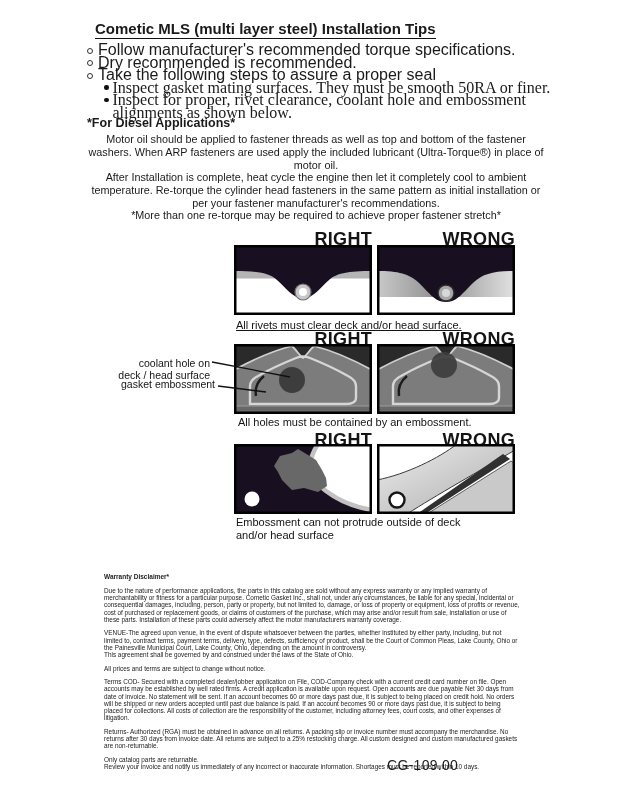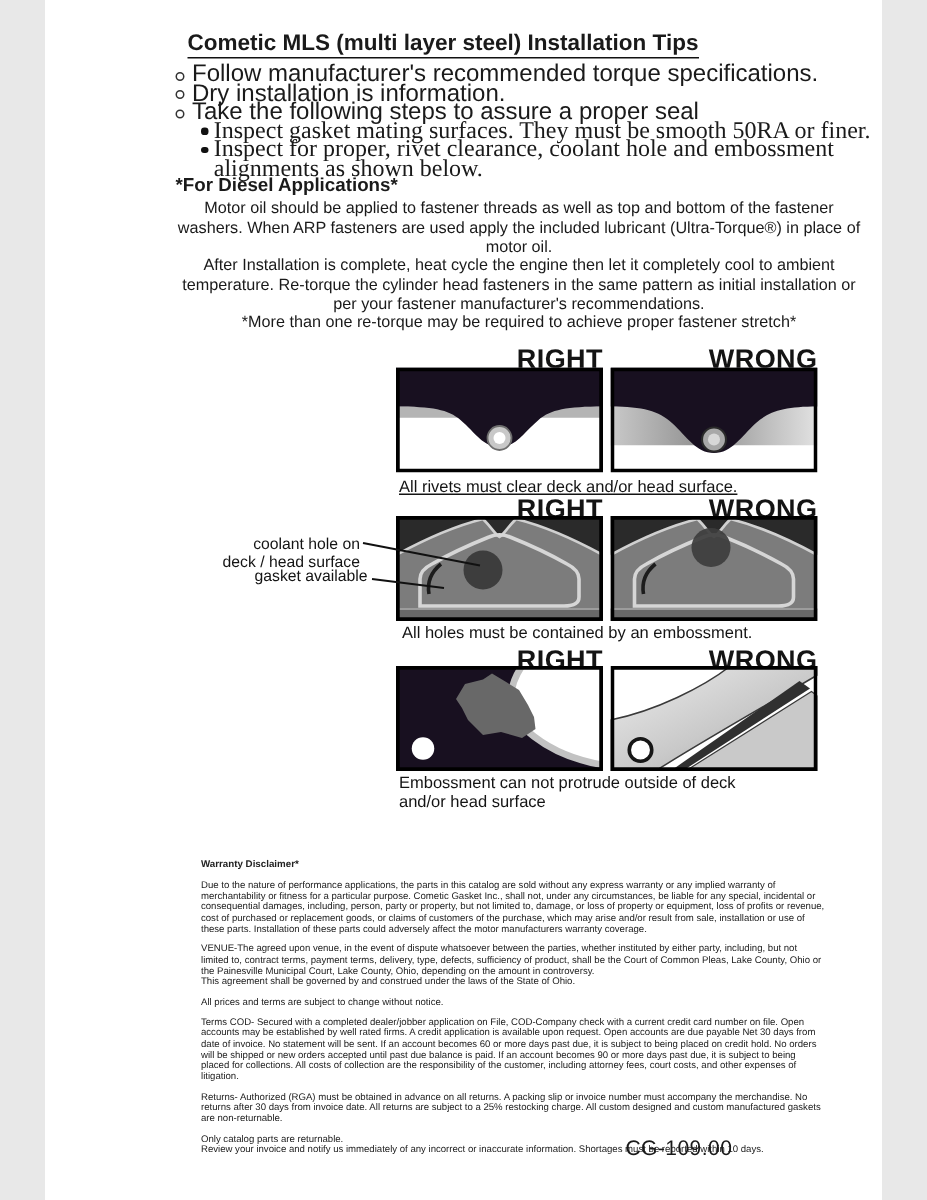--- a/index.html
+++ b/index.html
@@ -1,17 +1,17 @@
 <!DOCTYPE html>
 <html><head>
 <meta charset="utf-8">
 <style>
   html,body{margin:0;padding:0;background:#e8e8e8;}
   .page{
-    position:relative;width:558px;height:800px;margin:0 auto;background:#ffffff;
+    position:relative;width:618px;height:800px;margin:0 auto;background:#ffffff;
     font-family:"Liberation Sans", sans-serif;color:#1a1a1a;overflow:hidden;
   }
   .abs{position:absolute;}
   
   .title{left:95px;top:20px;font-size:15px;font-weight:bold;}
   .title .underline{border-bottom:1.6px solid #111;padding-bottom:1px;display:inline-block;}
   
   .bullets{left:87px;top:44px;width:470px;font-size:16px;line-height:12.6px;}
   .brow{display:flex;align-items:flex-start;}
   .brow.sub{padding-left:17px;font-family:Liberation Serif, serif;}
@@ -51,21 +51,21 @@
     <span class="underline">Cometic MLS (multi layer steel) Installation Tips</span>
   </div>
 
   <div class="abs bullets">
     <div class="brow">
         <span class="m1"></span>
         <span>Follow manufacturer's recommended torque specifications.</span>
       </div>
     <div class="brow">
         <span class="m1"></span>
-        <span>Dry installation is information.</span>
+        <span>Dry recommended is recommended.</span>
       </div>
     <div class="brow">
         <span class="m1"></span>
         <span>Take the following steps to assure a proper seal</span>
       </div>
     <div class="brow sub">
         <span class="m2"></span>
         <span>Inspect gasket mating surfaces.  They must be smooth 50RA or finer.</span>
       </div>
     <div class="brow sub">
@@ -115,21 +115,21 @@
   <div class="abs caption f1-cap">All rivets must clear deck and/or head surface.</div>
 
   <div class="abs figlabels f2-labels">
     <div>RIGHT</div>
     <div>WRONG</div>
   </div>
   <div class="abs ann ann-coolant">
     <div>coolant hole on</div>
     <div>deck / head surface</div>
   </div>
-  <div class="abs ann ann-emboss">gasket available</div>
+  <div class="abs ann ann-emboss">gasket embossment</div>
 
   <div class="abs figrow f2-boxes">
 
     <svg width="138" height="70" viewBox="0 0 138 70">
       <rect x="0" y="0" width="138" height="70" fill="#7c7c7c"></rect>
       <path d="M0,0 H138 V26 C116,14 96,6 80,2 C74,8 72,12 69,14 C66,12 64,8 58,2 C42,6 22,14 0,26 Z" fill="#2a2a2a"></path>
       <path d="M0,26 C22,14 42,6 58,2 C64,8 66,12 69,14 C72,12 74,8 80,2 C96,6 116,14 138,26" fill="none" stroke="#d0d0d0" stroke-width="1.8"></path>
       <path d="M16,60 L16,42 Q16,36 24,32 C38,24 52,18 62,14 Q69,11 76,14 C86,18 100,24 114,32 Q122,36 122,42 L122,54 Q122,60 112,60 L24,60 Q16,60 16,60 Z" fill="none" stroke-width="2.4" stroke="#d6d6d6"></path>
       <path d="M22,52 Q20,40 30,32" fill="none" stroke="#1c1c1c" stroke-width="2.4"></path>
       <circle cx="58" cy="36" r="13" fill="#3d3d3d"></circle>

